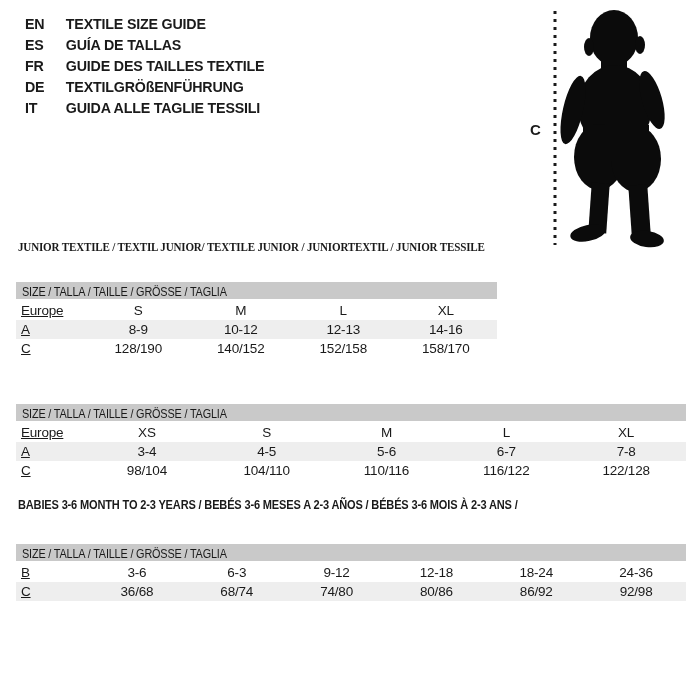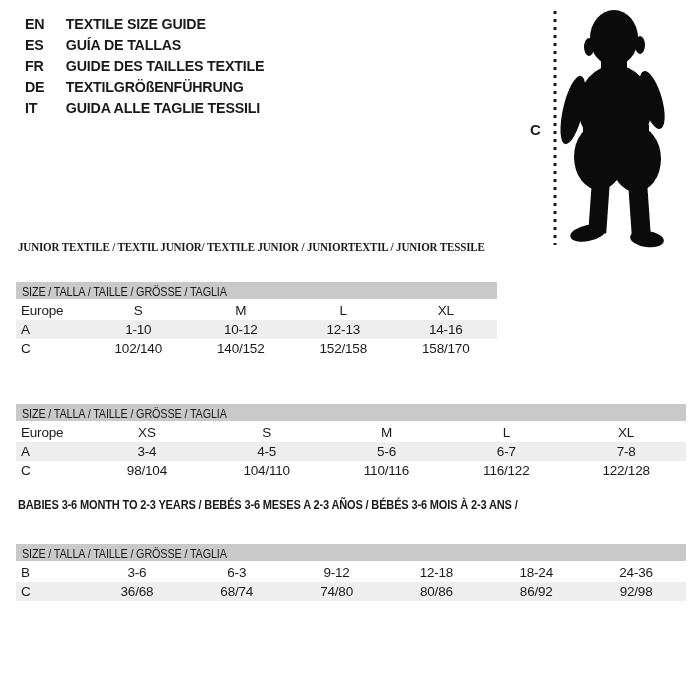--- a/index.html
+++ b/index.html
@@ -23,21 +23,21 @@
   .sec-title span { display:inline-block; transform:scaleX(0.85); transform-origin:0 50%;
                     font-weight:700; font-size:13px; letter-spacing:-0.2px; white-space:nowrap; }
 
   
   .tbl { position:absolute; font-size:13.5px; letter-spacing:-0.2px; font-weight:400; }
   .band { height:17px; background:#c9c9c9; margin-bottom:2px;
           display:flex; align-items:flex-end; padding-left:6px; }
   .band span { display:inline-block; transform:scaleX(0.87); transform-origin:0 50%;
                font-size:12.5px; white-space:nowrap; }
   .trow { display:flex; height:19px; align-items:center; }
-  .trow .lab { width:66px; padding-left:5px; }
+  .trow .lab { width:66px; padding-left:5px;text-decoration:underline; }
   .trow .val { flex:1; text-align:center; }
   .stripe { background:#eeeeee; }
 
   
   .fnotes { left:20px; top:632px; }
   .fn { height:19.5px; font-weight:700; font-size:12.5px; letter-spacing:-0.2px;
         white-space:nowrap; transform:scaleX(0.85); transform-origin:0 0; }
 </style>
 </head>
 <body>
@@ -97,28 +97,28 @@
     </div>
     <div class="trow">
       <span class="lab">Europe</span>
       <span class="val">S</span>
       <span class="val">M</span>
       <span class="val">L</span>
       <span class="val">XL</span>
     </div>
     <div class="trow stripe">
       <span class="lab">A</span>
-      <span class="val">1-10</span>
+      <span class="val">8-9</span>
       <span class="val">10-12</span>
       <span class="val">12-13</span>
       <span class="val">14-16</span>
     </div>
     <div class="trow">
       <span class="lab">C</span>
-      <span class="val">102/140</span>
+      <span class="val">128/190</span>
       <span class="val">140/152</span>
       <span class="val">152/158</span>
       <span class="val">158/170</span>
     </div>
   </div>
 
   <div class="tbl" style="left:16px; top:404px; width:670px;">
     <div class="band">
       <span>SIZE / TALLA / TAILLE / GRÖSSE / TAGLIA</span>
     </div>

